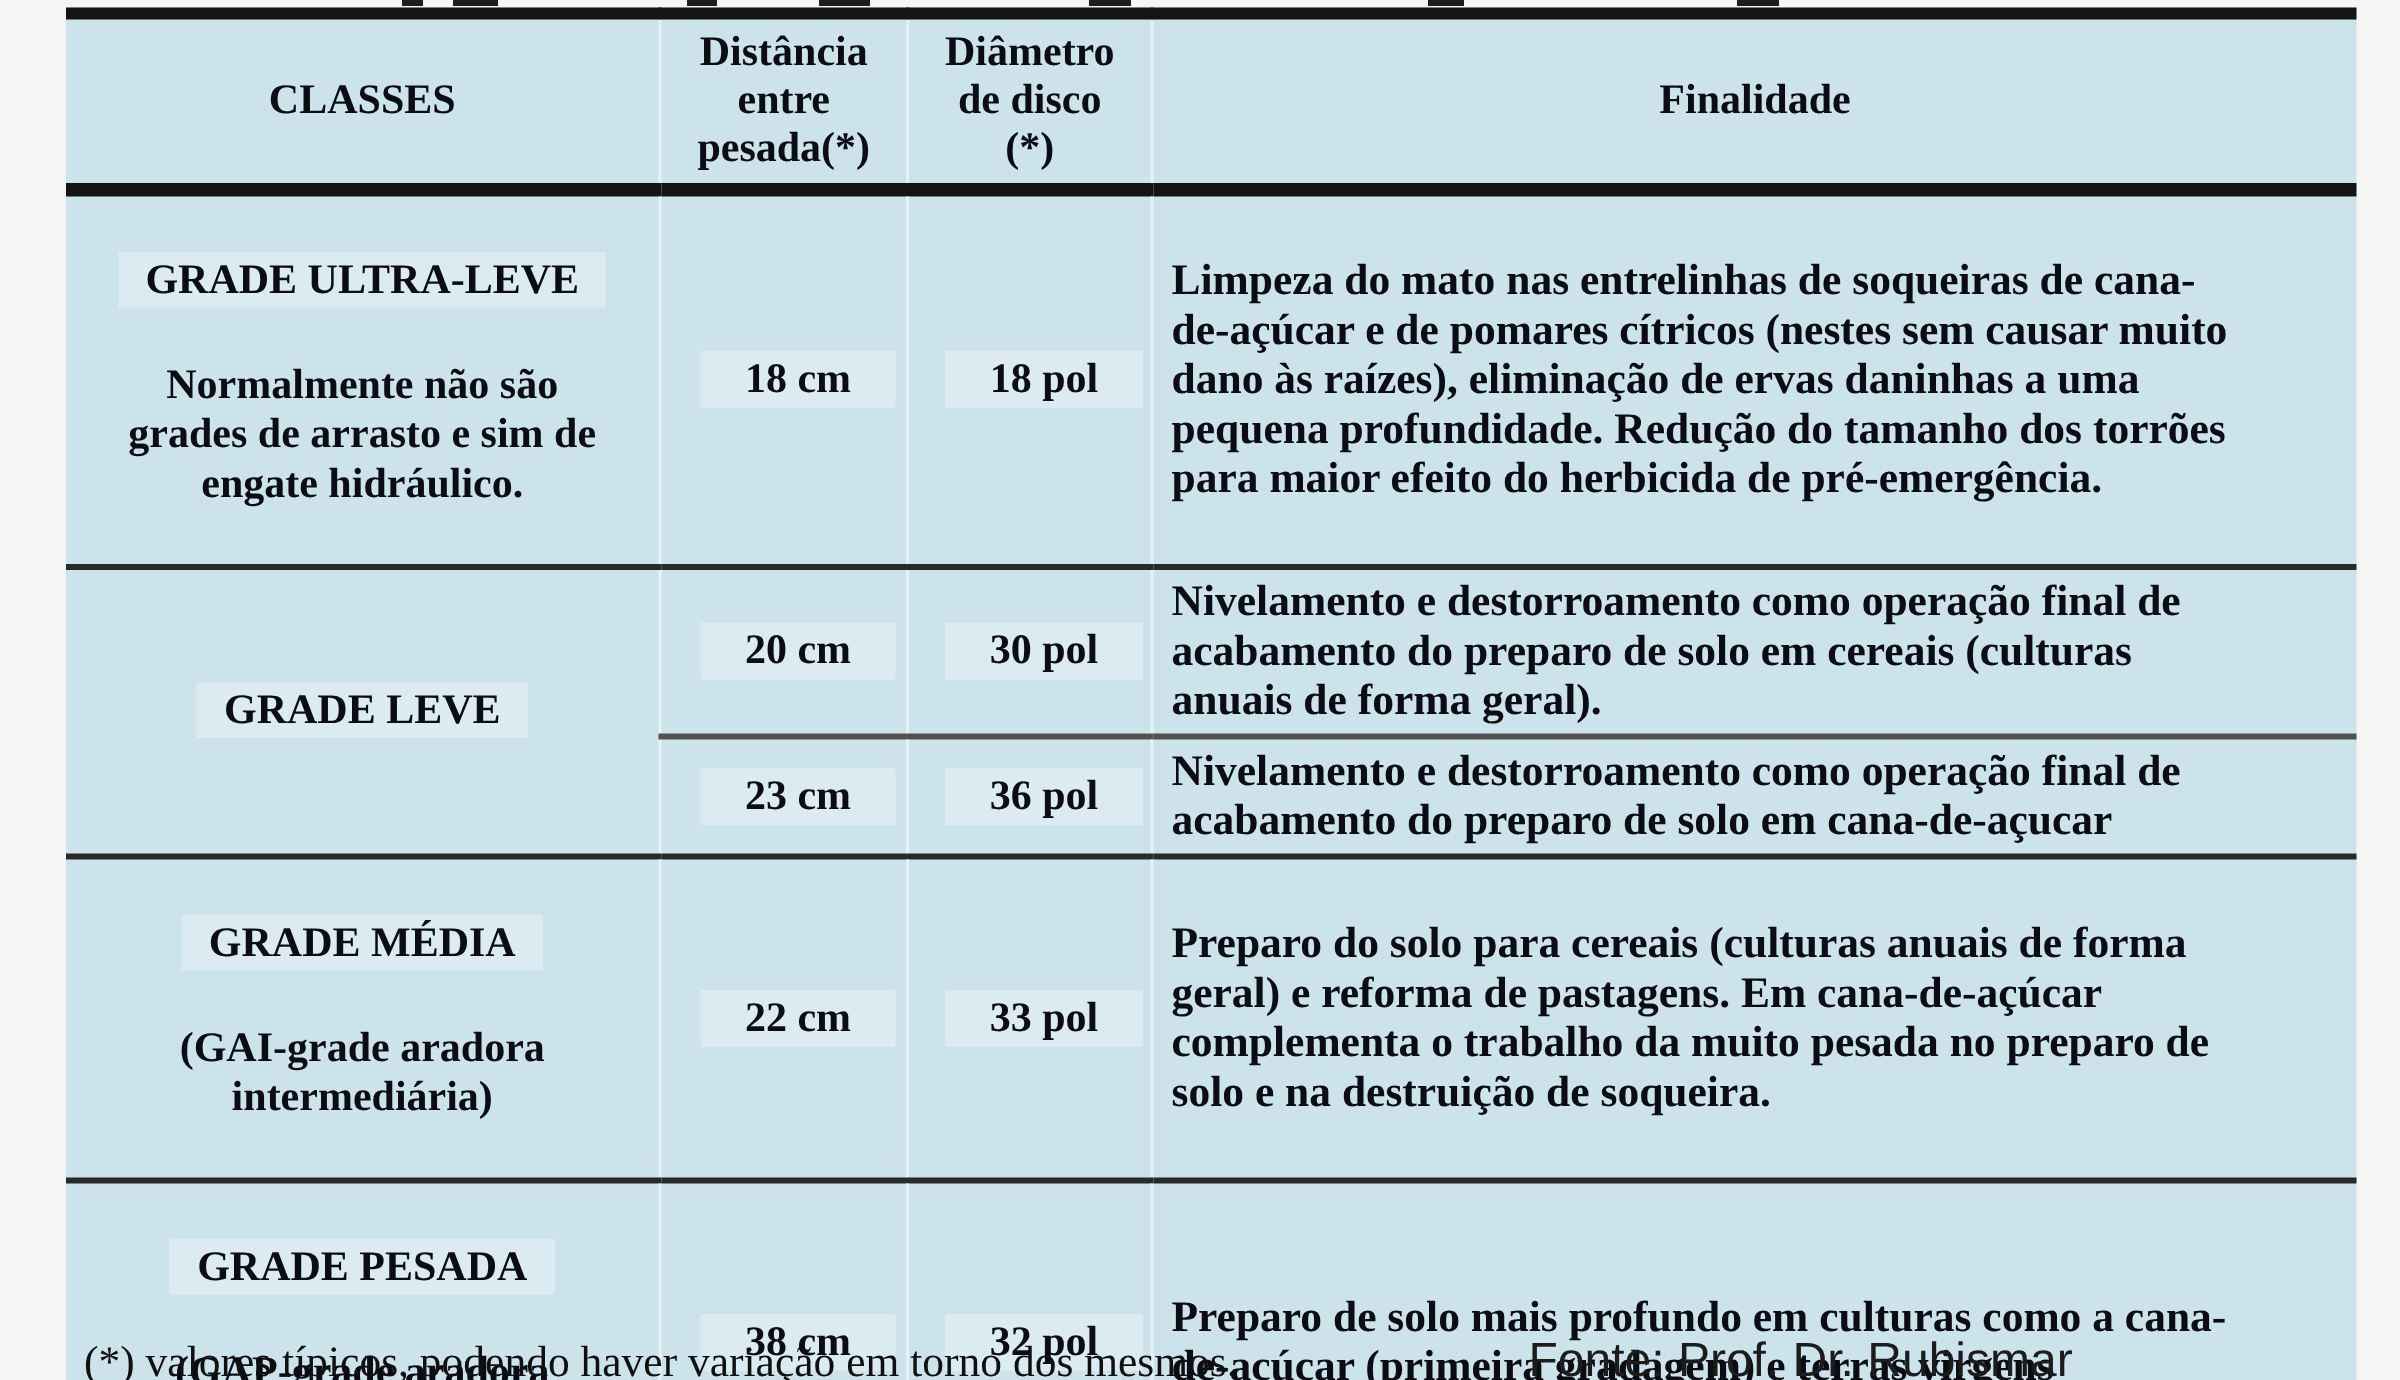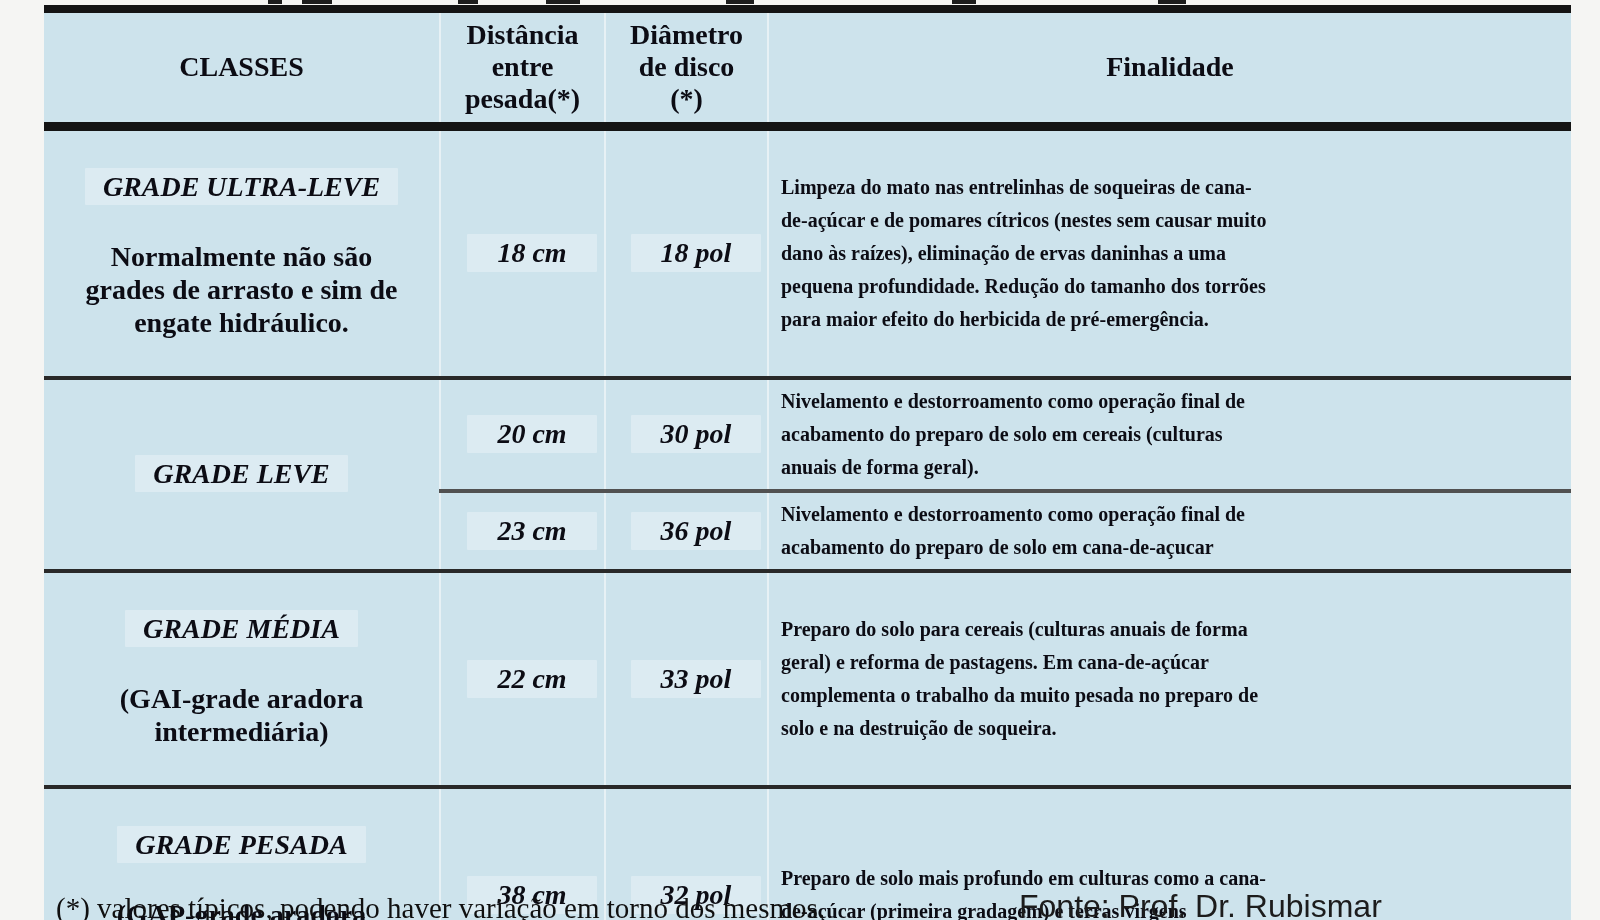--- a/index.html
+++ b/index.html
@@ -37,26 +37,26 @@
   tr.rsep td{border-top:4px solid #292929;}
   tr.sub  td{border-top:4px solid #515151;}
   .vl{border-left:2px solid #e7f1f5;}
 
   td.classcell{
     text-align:center;font-size:28px;line-height:1.18;padding:4px 12px;
   }
   td.classcell .cname{margin-bottom:2px;}
   td.val{text-align:center;font-size:28px;padding-left:20px;}
   td.fin{
-    font-size:20px;line-height:33px;text-align:left;
+    font-size:29px;line-height:33px;text-align:left;
     padding:5px 30px 5px 12px;
   }
   .hl{
     background:rgba(255,255,255,0.30);
-    display:inline-block;padding:2px 18px;border-radius:1px;font-style:italic;
+    display:inline-block;padding:2px 18px;border-radius:1px;
   }
   td.val .hl{padding:3px 30px;}
 
   .footnote{position:absolute;left:44px;top:866px;width:1342px;height:54px;margin-top:20px;}
   .footnote .note{
     position:absolute;left:12px;top:6px;
     font-size:29px;font-weight:normal;color:#101010;
     font-family:"Liberation Serif","DejaVu Serif",serif;
   }
   .footnote .source{

